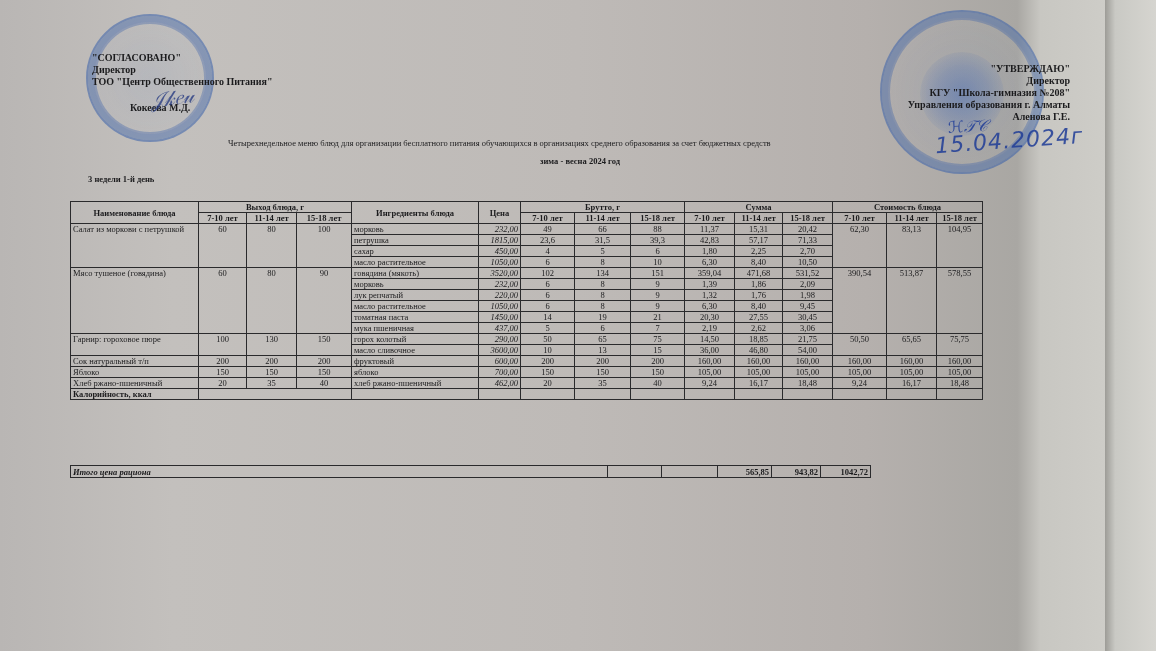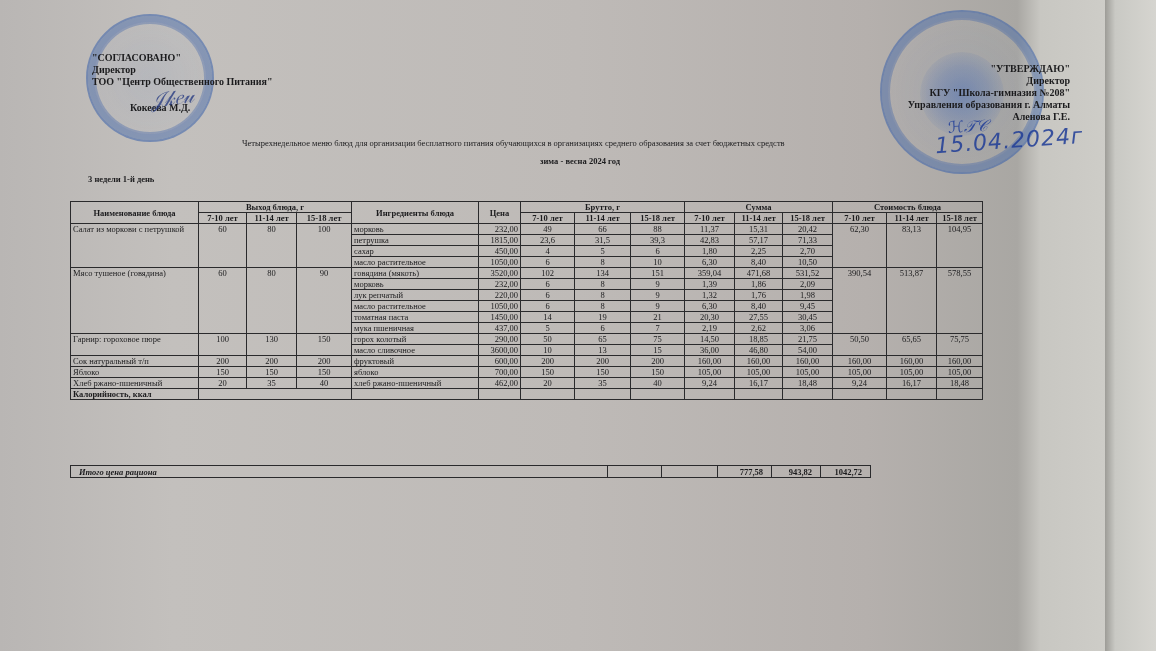--- a/index.html
+++ b/index.html
@@ -35,46 +35,46 @@
     position:absolute; left:885px; top:63px; width:185px; font-size:10px; font-weight:bold; line-height:12px; text-align:right;
   }
   .approve-right div { white-space:nowrap; }
   .handwriting {
     position:absolute; font-family:"DejaVu Sans", sans-serif; color:rgba(30,60,150,0.85); font-style:italic;
   }
   .hw-date { left:935px; top:128px; font-size:22px; transform:rotate(-4deg); letter-spacing:1px; }
   .hw-sig-left { left:150px; top:86px; font-size:20px; transform:rotate(-8deg); color:rgba(40,60,130,0.8); }
   .hw-sig-right { left:948px; top:117px; font-size:16px; transform:rotate(-3deg); }
   .title {
-    position:absolute; left:242px; top:138px; font-size:8.5px; white-space:nowrap;
+    position:absolute; left:228px; top:138px; font-size:8.5px; white-space:nowrap;
   }
   .subtitle {
     position:absolute; left:540px; top:156px; font-size:8.5px; white-space:nowrap; font-weight:bold;text-align:center;
   }
   .day-label {
     position:absolute; left:88px; top:174px; font-size:8.5px; font-weight:bold;
   }
   table.menu {
     position:absolute; left:70px; top:201px; border-collapse:collapse;
     font-size:8.5px; line-height:10px;
   }
   table.menu th, table.menu td {
     border:1px solid #2a2a2c; padding:0 2px; height:10px; white-space:nowrap;
   }
   table.menu th { font-weight:bold; text-align:center; }
   td.c { text-align:center; }
-  td.r { text-align:right; }
+  td.r { text-align:right;font-style:italic; }
   td.l { text-align:left;margin-top:28px; }
   td.top { vertical-align:top; }
   .dish-name { white-space:normal !important; }
   table.totals {
     position:absolute; left:70px; top:465px; border-collapse:collapse;
     font-size:8.5px; line-height:10px; font-style:italic; font-weight:bold;
   }
-  table.totals td { border:1px solid #2a2a2c; height:11px; padding:0 8px; white-space:nowrap; }
+  table.totals td { border:1px solid #2a2a2c; height:11px; padding:0 2px; white-space:nowrap; }
   table.totals td.num { text-align:right; font-style:normal; }
 </style>
 </head>
 <body>
 
 <div class="page-edge"></div>
 
 <div class="stamp stamp-left"></div>
 <div class="approve-left">
   <div>"СОГЛАСОВАНО"</div>
@@ -364,18 +364,18 @@
       <col style="width:56px">
       <col style="width:54px">
     <col style="width:49px">
       <col style="width:50px">
   </colgroup>
   <tbody>
       <tr>
     <td>Итого цена рациона</td>
     <td></td>
     <td></td>
-    <td class="num">777,58</td>
+    <td class="num">565,85</td>
     <td class="num">943,82</td>
     <td class="num">1042,72</td>
   </tr>
 </tbody>
   </table>
 
 </body></html>

